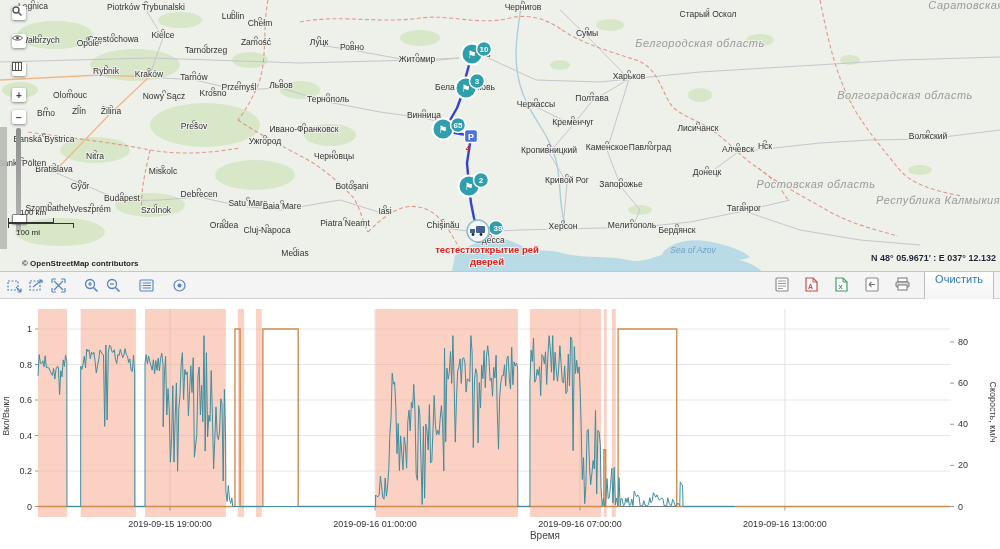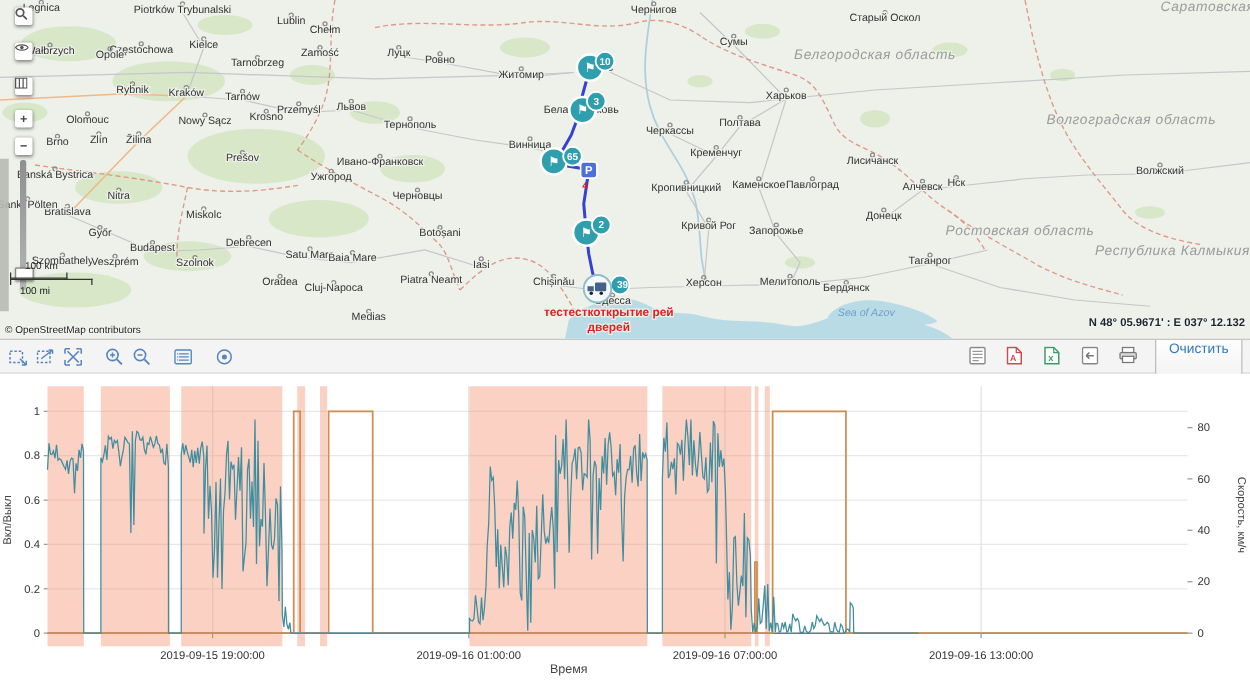--- a/index.html
+++ b/index.html
@@ -10,32 +10,32 @@
   .region{font-size:11px;fill:#9b9b9b;font-style:italic;text-anchor:middle;letter-spacing:.5px;paint-order:stroke;stroke:#eef0ea;stroke-width:2px}
   .sealbl{font-size:8.5px;fill:#6f9fc8;font-style:italic;text-anchor:middle}
   .mbtn{position:absolute;left:12px;width:14px;height:14px;background:#fff;border-radius:2px;box-shadow:0 1px 3px rgba(0,0,0,.45);display:flex;align-items:center;justify-content:center;font-size:10px;color:#444;cursor:pointer;box-sizing:border-box}
   .mbtn svg{display:block}
   #zoomslider{position:absolute;left:16px;top:128px;width:5px;height:104px;background:linear-gradient(#8f8f8f,#b5b5b5);border-radius:2px;cursor:pointer}
   #zoomhandle{position:absolute;left:-4px;top:86px;width:13px;height:8px;background:#fff;border:1px solid #888;border-radius:1px;box-shadow:0 1px 2px rgba(0,0,0,.4)}
   #leftbar{position:absolute;left:0;top:127px;width:7px;height:122px;background:#b7bab4;opacity:.9}
   #scalebox{position:absolute;left:8px;bottom:34px;font-size:8px;color:#222}
   .sbar-km{width:44px;height:4px;border:1px solid #333;border-top:none;margin-top:1px}
   .sbar-mi{width:64px;height:4px;border:1px solid #333;border-bottom:none}
-  #attrib{position:absolute;left:4px;bottom:3px;font-size:8px;font-weight:normal;color:#222;text-shadow:0 0 2px #fff}
+  #attrib{position:absolute;left:22px;bottom:3px;font-size:8px;font-weight:bold;color:#222;text-shadow:0 0 2px #fff}
   #coords{position:absolute;right:4px;bottom:8px;font-size:9px;font-weight:bold;color:#1c2430;text-shadow:0 0 2px #fff}
   #toolbar{height:27px;background:#f4f4f4;border-bottom:1px solid #d2d2d2;display:flex;align-items:center;padding:0 6px;box-sizing:border-box}
   .tb{width:17px;height:17px;margin-right:5px;cursor:pointer;display:flex;align-items:center;justify-content:center}
   .gap{margin-right:16px}
   .tbright{margin-left:auto;display:flex;align-items:center}
   .tbr{width:16px;height:16px;margin:0 7px;cursor:pointer}
   #clearbtn{margin-left:6px;margin-right:0;padding:3px 10px 16px;background:linear-gradient(#ffffff,#f3f3f3);border:1px solid #bdbdbd;border-radius:3px;color:#2f7cc0;font-size:11px;cursor:pointer;white-space:nowrap}
   #chart{position:relative;width:1000px;height:249px;background:#fff}
   #ylab-left{position:absolute;left:-44px;top:112px;width:100px;text-align:center;font-size:9px;color:#444;transform:rotate(-90deg)}
   #ylab-right{position:absolute;right:-48px;top:108px;width:110px;text-align:center;font-size:9px;color:#444;transform:rotate(90deg)}
-  #xlab{position:absolute;left:440px;top:231px;width:120px;text-align:left;font-size:10px;color:#444}
+  #xlab{position:absolute;left:440px;top:231px;width:120px;text-align:right;font-size:10px;color:#444}
 </style>
 </head>
 <body>
 
 <div id="map">
   <svg id="map-svg" width="1000" height="271" viewBox="0 0 1000 271">
     <g fill="#d2e5c0" opacity="0.8">
       <ellipse cx="55" cy="35" rx="38" ry="14"></ellipse>
         <ellipse cx="135" cy="65" rx="45" ry="16"></ellipse>
       <ellipse cx="205" cy="125" rx="55" ry="22"></ellipse>

